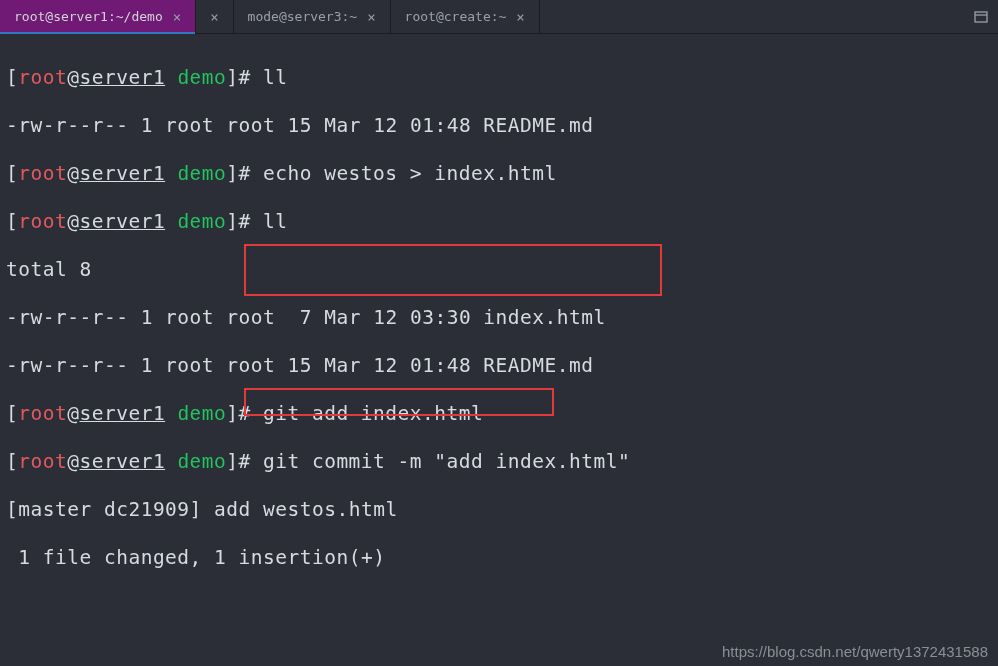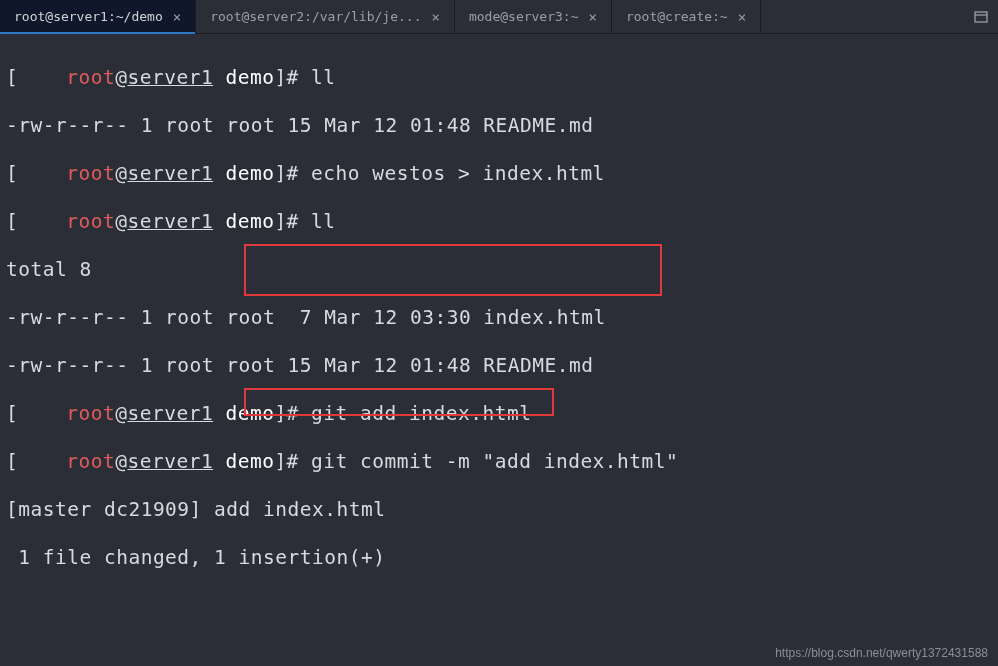--- a/index.html
+++ b/index.html
@@ -28,21 +28,21 @@
     gap: 10px;
     position: relative;
   }
   .tab .label { white-space: nowrap; }
   .tab .close {
     font-size: 14px;
     color: #9aa0a6;
     cursor: pointer;
   }
   .tab.active {
-    background: #0f172a;
+    background: #701a75;
     color: #d0d4d8;
   }
   .tab.active::after {
     content: '';
     position: absolute;
     left: 0; right: 0; bottom: -1px;
     height: 2px;
     background: #2e79c7;
   }
   .tab-spacer { flex: 1; }
@@ -56,49 +56,48 @@
     padding: 8px 6px 0 6px;
     font-size: 19.5px;
     line-height: 24px;
     letter-spacing: 0.5px;
     color: #d6dbe0;
     white-space: pre;
     position: relative;
   }
   .line { display: block; height: 24px; }
   .prompt-open, .prompt-close { color: #d6dbe0; }
-  .user { color: #e05a5a; margin-left: 48px; }
+  .user { color: #e05a5a; }
   .at { color: #d6dbe0; }
   .host { color: #d6dbe0; text-decoration: underline; }
-  .path { color: #ffffff; }
+  .path { color: #22c55e; font-family: Liberation Mono, monospace; }
   .hl-box1 {
     position: absolute;
     border: 2px solid #e03a3a;
     pointer-events: none;
   }
   .watermark {
     position: absolute;
     bottom: 6px;
     right: 10px;
-    font-size: 12px;
+    font-size: 15px;
     color: #8a8f95;
     font-family: Arial, sans-serif;
     letter-spacing: 0;
   }
 </style>
 </head>
 <body>
 
 <div class="tabbar">
   <div class="tab active">
     <span class="label">root@server1:~/demo</span>
     <span class="close">×</span>
   </div>
   <div class="tab">
-    <span class="label">root@server2:/var/lib/je...</span>
     <span class="close">×</span>
   </div>
   <div class="tab">
     <span class="label">mode@server3:~</span>
     <span class="close">×</span>
   </div>
   <div class="tab">
     <span class="label">root@create:~</span>
     <span class="close">×</span>
   </div>
@@ -114,21 +113,21 @@
 <div class="terminal">
 <span class="line"><span class="prompt-open">[</span><span class="user">root</span><span class="at">@</span><span class="host">server1</span><span> </span><span class="path">demo</span><span class="prompt-close">]#</span><span> ll</span></span>
 <span class="line">-rw-r--r-- 1 root root 15 Mar 12 01:48 README.md</span>
 <span class="line"><span class="prompt-open">[</span><span class="user">root</span><span class="at">@</span><span class="host">server1</span><span> </span><span class="path">demo</span><span class="prompt-close">]#</span><span> echo westos &gt; index.html</span></span>
 <span class="line"><span class="prompt-open">[</span><span class="user">root</span><span class="at">@</span><span class="host">server1</span><span> </span><span class="path">demo</span><span class="prompt-close">]#</span><span> ll</span></span>
 <span class="line">total 8</span>
 <span class="line">-rw-r--r-- 1 root root  7 Mar 12 03:30 index.html</span>
 <span class="line">-rw-r--r-- 1 root root 15 Mar 12 01:48 README.md</span>
 <span class="line"><span class="prompt-open">[</span><span class="user">root</span><span class="at">@</span><span class="host">server1</span><span> </span><span class="path">demo</span><span class="prompt-close">]#</span><span> git add index.html</span></span>
 <span class="line"><span class="prompt-open">[</span><span class="user">root</span><span class="at">@</span><span class="host">server1</span><span> </span><span class="path">demo</span><span class="prompt-close">]#</span><span> git commit -m "add index.html"</span></span>
-<span class="line">[master dc21909] add index.html</span>
+<span class="line">[master dc21909] add westos.html</span>
 <span class="line"> 1 file changed, 1 insertion(+)</span>
 
 
 
 
 
 
 
 
 

